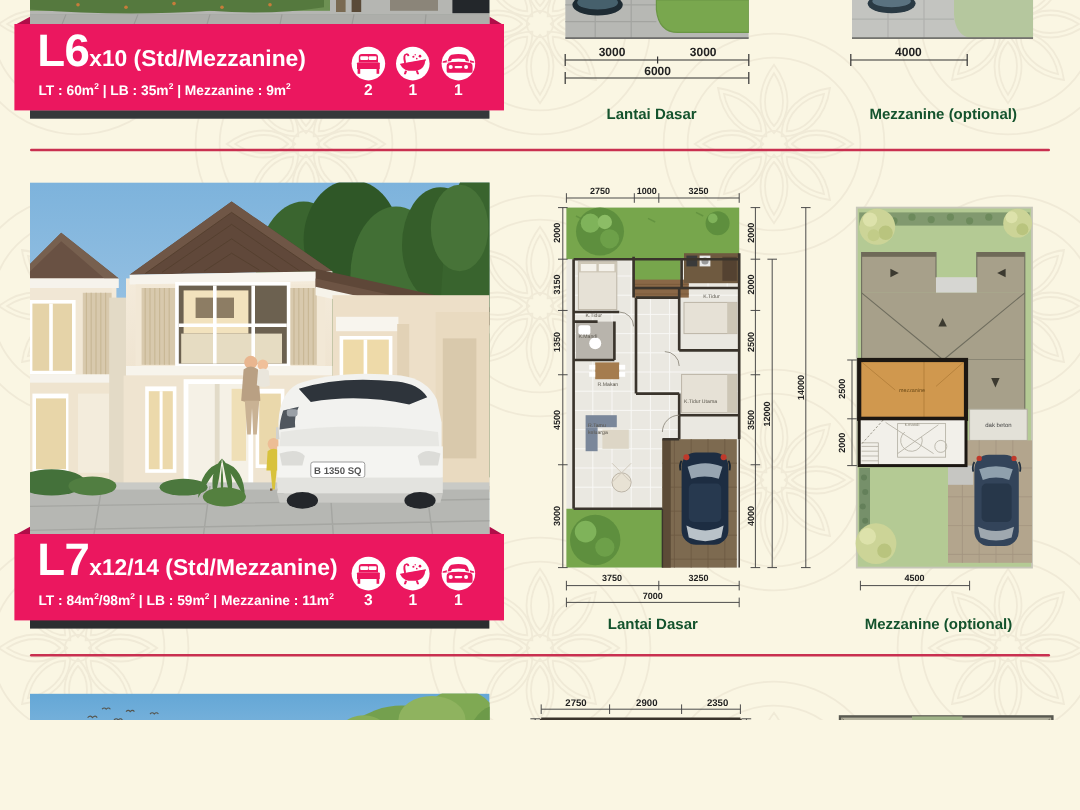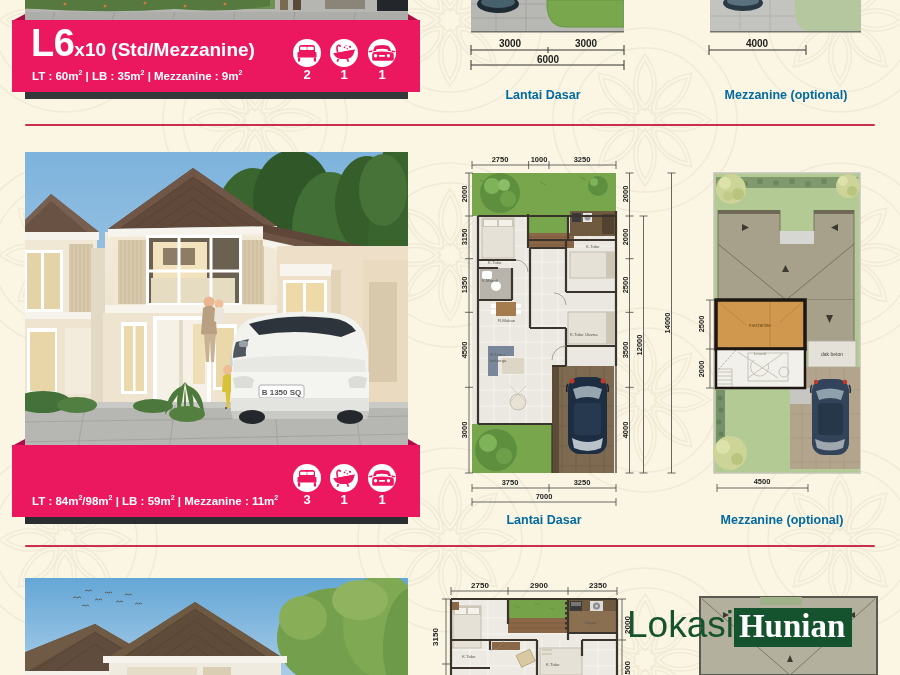--- a/index.html
+++ b/index.html
@@ -1,26 +1,26 @@
 <!DOCTYPE html>
 <html><head>
 <meta charset="utf-8">
 <style>
   html,body{margin:0;padding:0;}
   body{width:900px;height:675px;overflow:hidden;font-family:"Liberation Sans",sans-serif;background:#faf6e3;}
-  .page{position:relative;width:900px;height:675px;overflow:hidden;}
+  .page{position:relative;width:900px;height:600px;overflow:hidden;}
   .abs{position:absolute;}
   .banner{position:absolute;left:12px;width:408px;height:72px;background:#eb175f;}
   .bigL{position:absolute;left:31px;color:#fff;font-weight:bold;line-height:1;}
   .bigL .n1{font-size:38px;letter-spacing:-0.5px;}
   .bigL .n2{font-size:19px;}
   .subL{position:absolute;left:32px;color:#fff;font-weight:bold;font-size:11.5px;}
   .subL sup{font-size:7px;}
   .num{position:absolute;color:#fff;font-weight:bold;font-size:13px;width:30px;text-align:center;}
-  .plabel{position:absolute;color:#0369a1;font-weight:bold;font-size:12.5px;text-align:center;white-space:nowrap;transform:translateX(-50%);}
+  .plabel{position:absolute;color:#14532d;font-weight:bold;font-size:12.5px;text-align:center;white-space:nowrap;transform:translateX(-50%);}
   .redline{position:absolute;left:25px;width:850px;height:2px;background:#c93050;border-radius:1px;}
 </style>
 </head>
 <body>
 <div class="page">
 
   <svg class="abs" style="left:0;top:0" width="900" height="675" viewBox="0 0 900 675">
     <defs>
       <g id="rosette" fill="none" stroke="#f0ead7" stroke-width="1.5">
         <circle cx="0" cy="0" r="92"></circle>
@@ -298,20 +298,21 @@
       <rect x="214" y="189" width="9" height="6" rx="2" fill="#9aa0a6"></rect>
       <path d="M207,204 h-2 v10 h3 Z" fill="#d2d2ce"></path>
     </g>
   </svg>
 
   <svg class="abs" style="left:12px;top:438px" width="408" height="8" viewBox="0 0 408 8">
     <polygon points="0,8 13,1 13,8" fill="#b00d48"></polygon>
     <polygon points="396,1 408,8 396,8" fill="#b00d48"></polygon>
   </svg>
   <div class="banner" style="top:445px"></div>
+  <div class="bigL" style="top:448px;left:31px"><span class="n1">L7</span><span class="n2">x12/14 (Std/Mezzanine)</span></div>
   <div class="subL" style="top:494px">LT : 84m<sup>2</sup>/98m<sup>2</sup> | LB : 59m<sup>2</sup> | Mezzanine : 11m<sup>2</sup></div>
   <svg class="abs" style="left:292px;top:463px" width="120" height="30" viewBox="0 0 120 30">
     <use href="#icons1"></use>
   </svg>
   <div class="num" style="left:292px;top:492px">3</div>
   <div class="num" style="left:329px;top:492px">1</div>
   <div class="num" style="left:367px;top:492px">1</div>
 
   <svg class="abs" style="left:440px;top:150px" width="250" height="360" viewBox="0 0 250 360">
     <g id="planL7">

